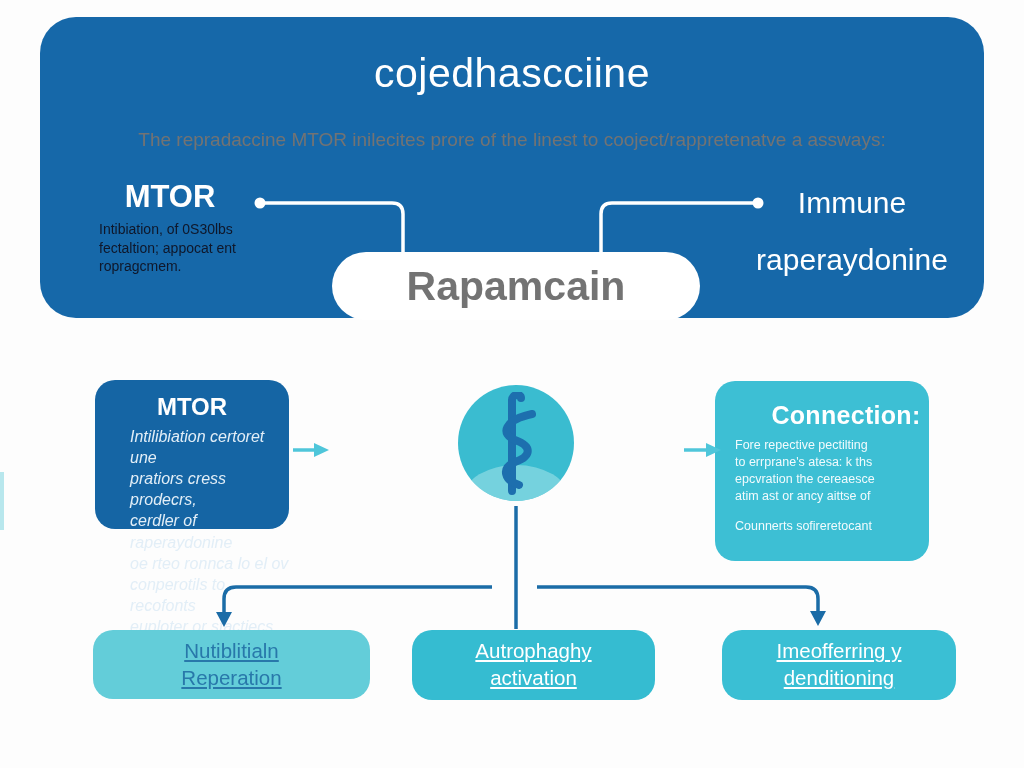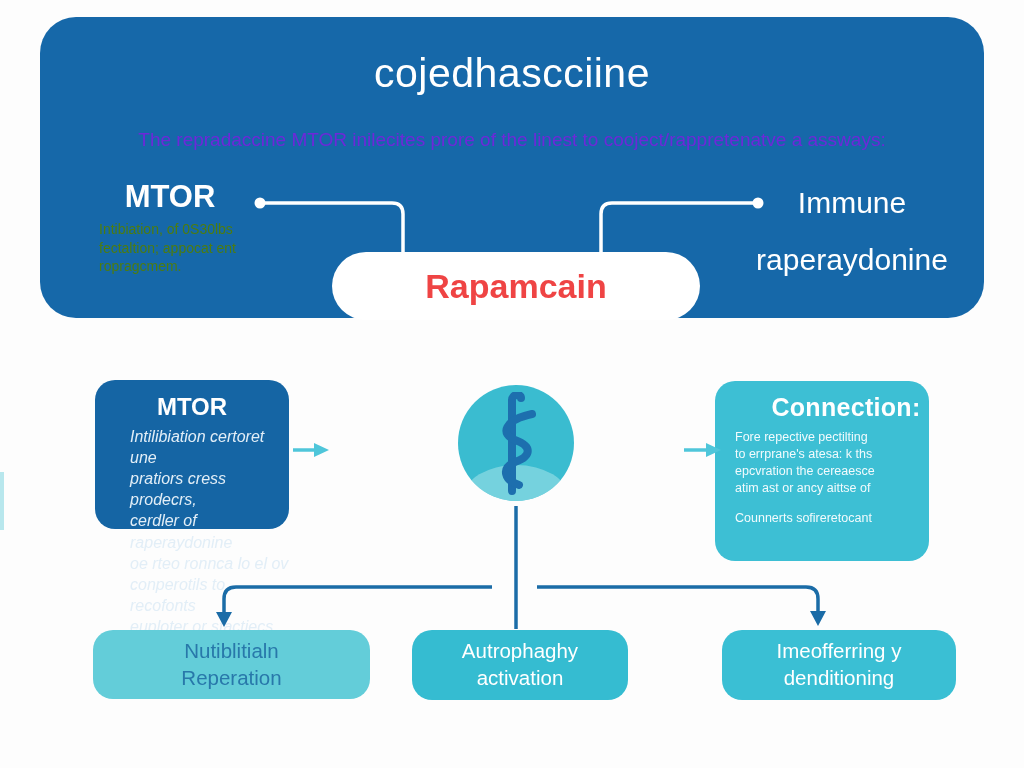--- a/index.html
+++ b/index.html
@@ -6,53 +6,53 @@
   body{
     width:1024px;height:768px;position:relative;overflow:hidden;
     background:#fdfdfd;font-family:"Liberation Sans", sans-serif;
   }
   
   .banner{position:absolute;left:40px;top:17px;width:944px;height:301px;
     background:#1668a9;border-radius:36px;}
   .title{position:absolute;left:0;top:50px;width:100%;text-align:center;
     color:#ffffff;font-size:41px;font-weight:400;letter-spacing:.5px;}
   .subtitle{position:absolute;left:0;top:129px;width:100%;text-align:center;
-    color:#6d28d9;font-size:19px;}
+    color:#737373;font-size:19px;}
   .mtor-label{position:absolute;left:95px;top:179px;width:150px;text-align:center;
     color:#ffffff;font-size:31px;font-weight:700;}
-  .mtor-sub{position:absolute;left:99px;top:220px;color:#4d7c0f;
+  .mtor-sub{position:absolute;left:99px;top:220px;color:#0f172a;
     font-size:14px;line-height:1.33;}
   .immune{position:absolute;left:752px;top:186px;width:200px;text-align:center;
     color:#ffffff;font-size:30px;}
   .immune .l2{margin-top:23px;}
   .rapa-box{position:absolute;left:332px;top:252px;width:368px;height:68px;
     background:#ffffff;border-radius:34px;display:flex;align-items:center;
-    justify-content:center;color:#ef4444;font-size:34px;font-weight:700;}
+    justify-content:center;color:#737373;font-size:41px;font-weight:700;}
   
   .mtor-box{position:absolute;left:95px;top:380px;width:194px;height:149px;
     background:#1565a4;border-radius:20px;color:#fff;}
   .mtor-box .bt{text-align:center;font-size:24px;font-weight:700;margin-top:13px;}
   .mtor-box .bl{margin:5px 0 0 35px;font-size:16px;line-height:1.32;color:#e2eef7;font-style:italic;}
   .circle{position:absolute;left:458px;top:385px;width:116px;height:116px;
     border-radius:50%;background:#3abcd0;overflow:hidden;}
   .circle .mound{position:absolute;left:6px;top:80px;width:104px;height:64px;
     border-radius:50%;background:#8edbe4;opacity:.7;}
   .circle svg{position:absolute;left:50%;top:7px;transform:translateX(-50%);}
   .conn-box{position:absolute;left:715px;top:381px;width:214px;height:180px;
     background:#3dbfd4;border-radius:20px;color:#fff;}
-  .conn-box .bt{text-align:center;font-size:25px;font-weight:700;margin-top:12px;
+  .conn-box .bt{text-align:center;font-size:25px;font-weight:700;margin-top:20px;
     letter-spacing:.3px;padding-left:48px;}
   .conn-box .bp{margin:7px 0 0 20px;font-size:12.5px;line-height:1.35;color:#f2fbfd;}
   .conn-box .bp2{margin-top:13px;}
   
   .bbox{position:absolute;border-radius:20px;display:flex;flex-direction:column;
     align-items:center;justify-content:center;font-size:20.5px;line-height:1.3;
-    text-align:center;}
+    text-align:center;text-decoration:underline;}
   .bbox-left{left:93px;top:630px;width:277px;height:69px;background:#63cdd9;color:#2878aa;}
-  .bbox-center{left:412px;top:630px;width:216px;height:70px;background:#35bcd1;color:#ffffff;}
+  .bbox-center{left:412px;top:630px;width:243px;height:70px;background:#35bcd1;color:#ffffff;}
   .bbox-right{left:722px;top:630px;width:234px;height:70px;background:#3abfd4;color:#ffffff;}
   
   .overlay{position:absolute;left:0;top:0;width:1024px;height:768px;pointer-events:none;}
   .edge-sliver{position:absolute;left:0;top:472px;width:4px;height:58px;
     background:rgba(99,205,217,.45);}
 </style>
 </head>
 <body>
 
 <div class="edge-sliver"></div>

